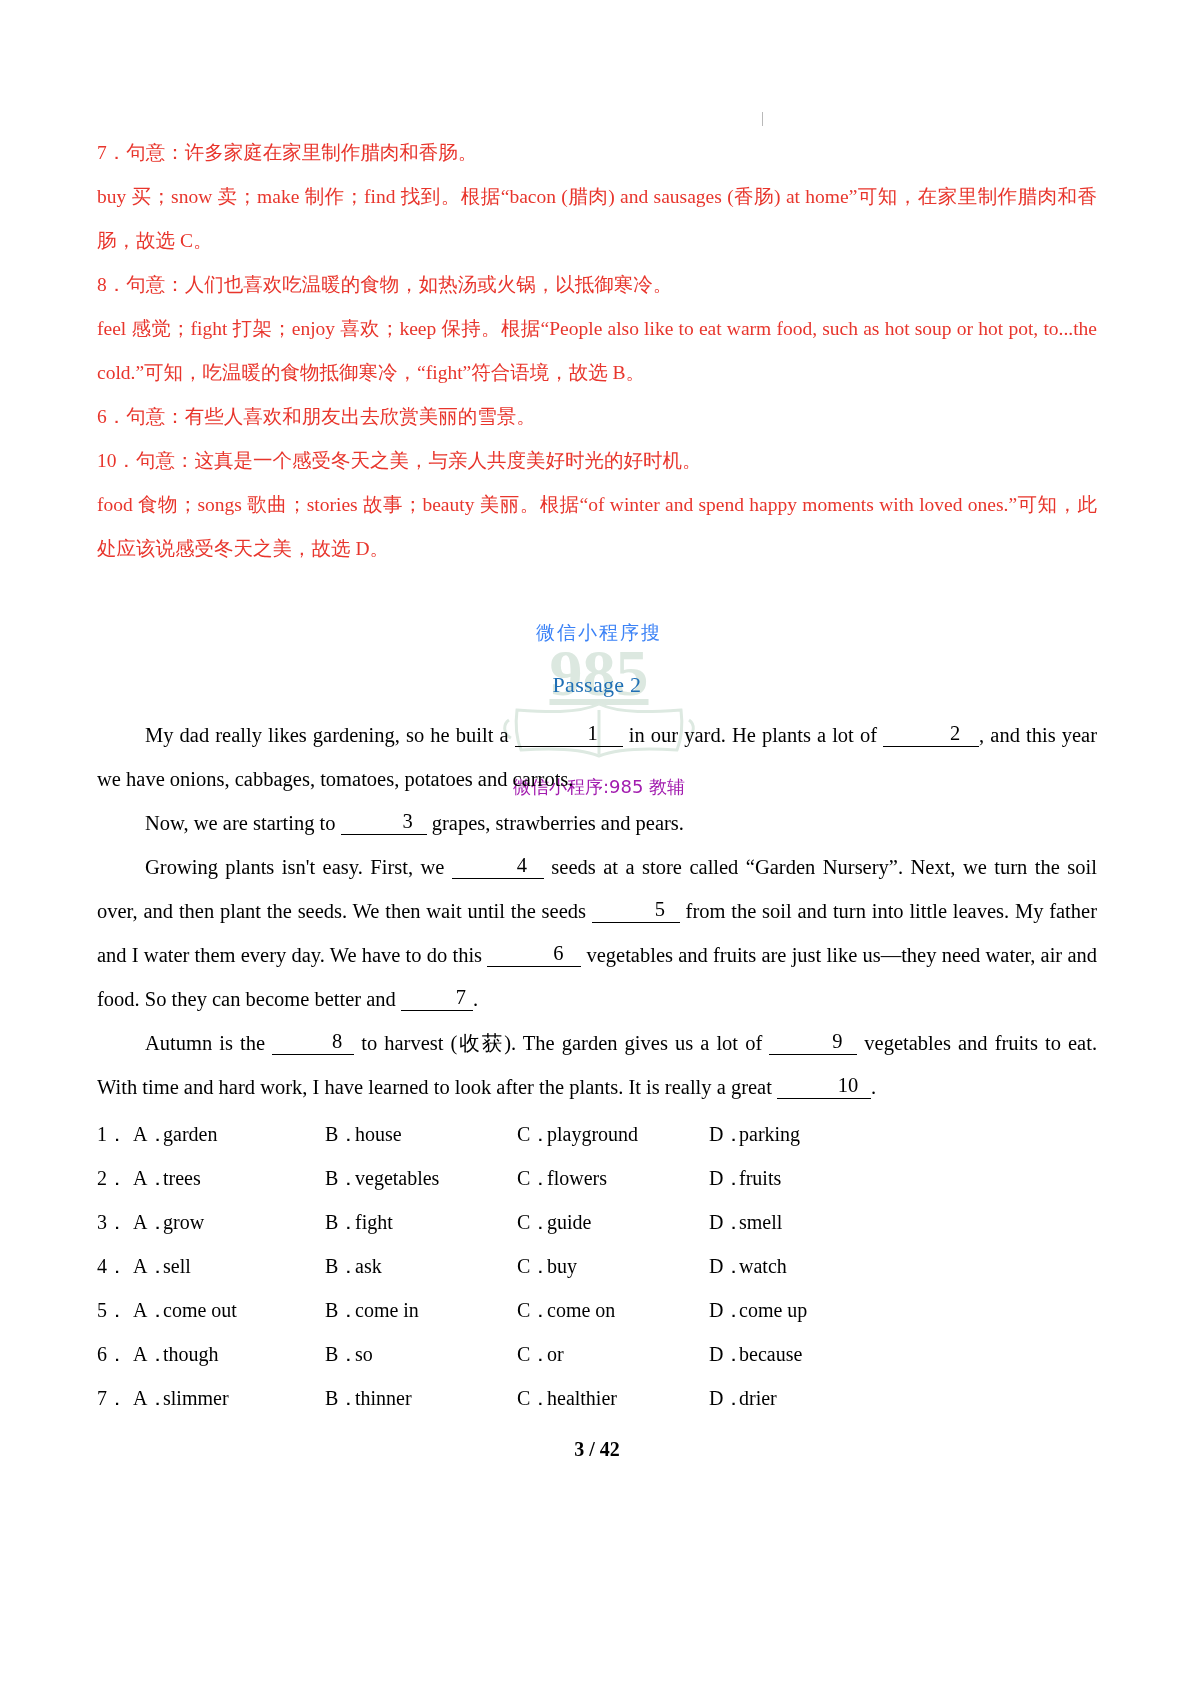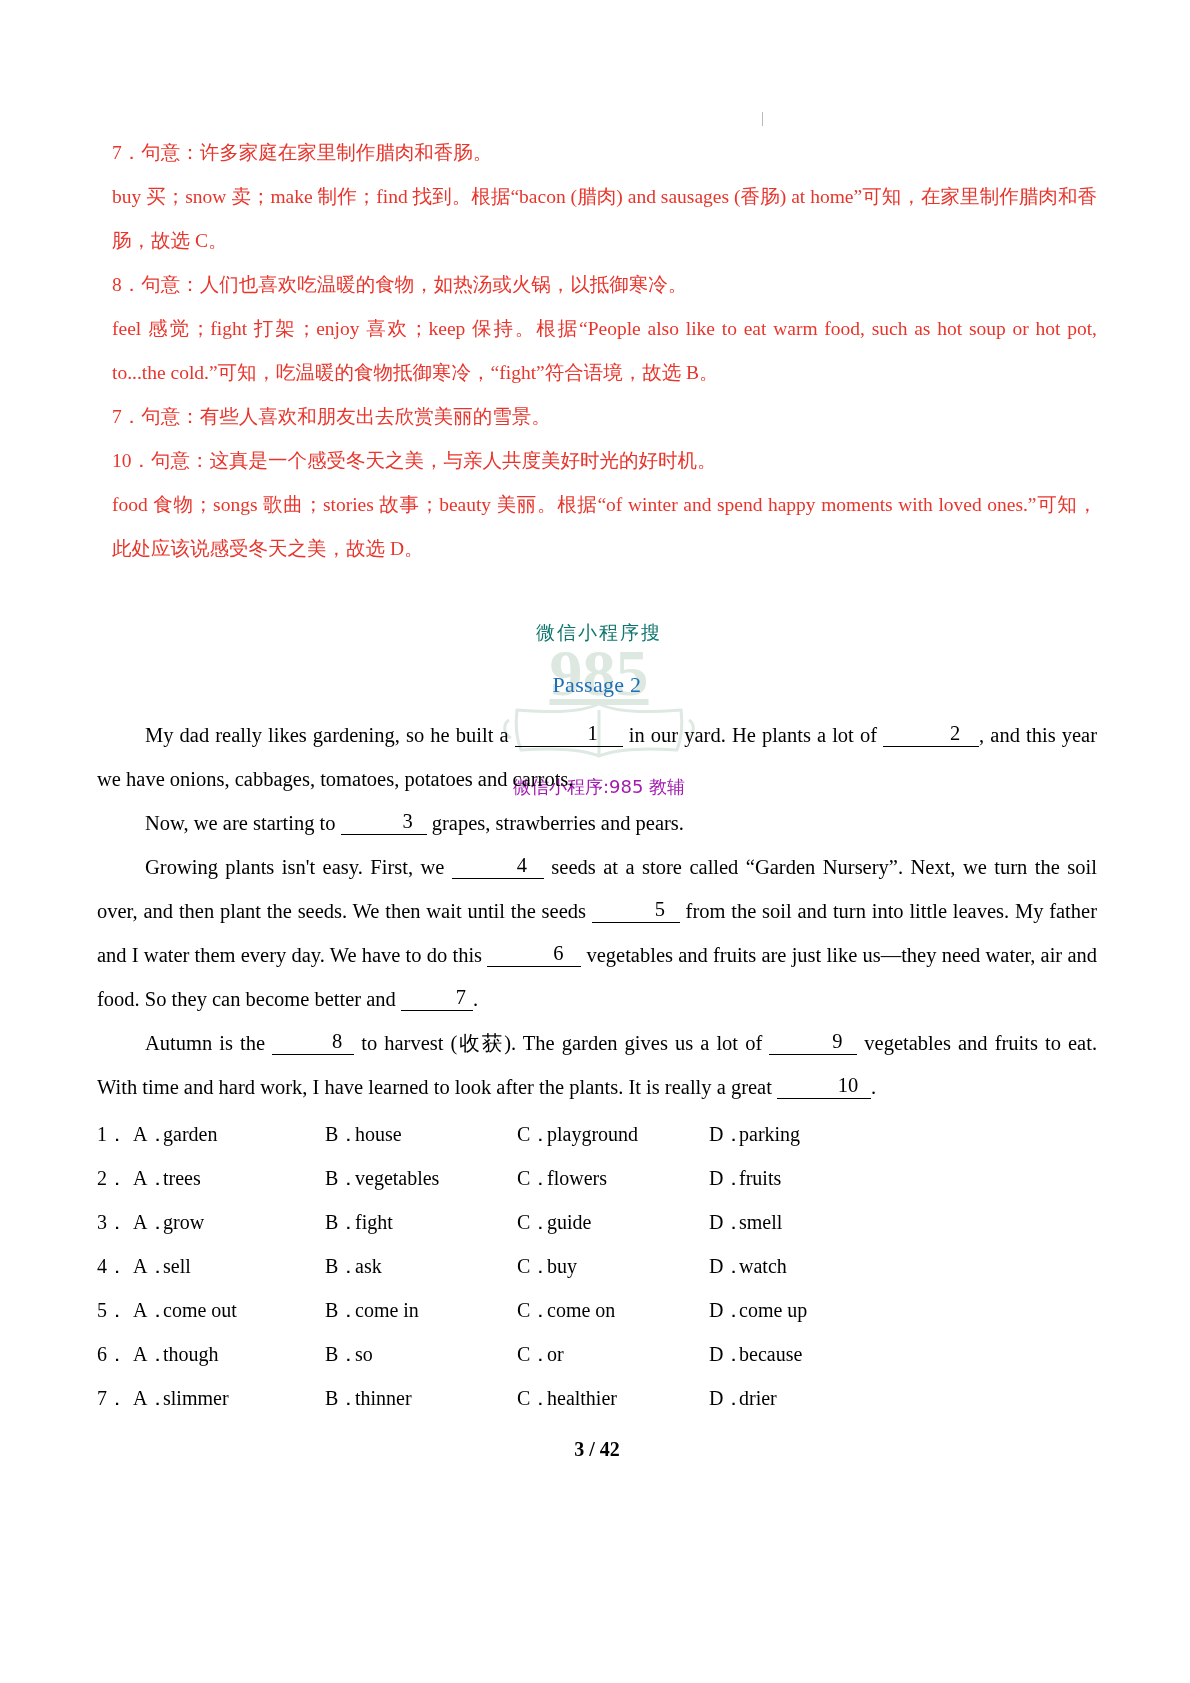--- a/index.html
+++ b/index.html
@@ -42,21 +42,21 @@
   .analysis {
     position: absolute;
     left: 0;
     top: 131px;
     width: 1000px;
     color: #e8352c;
     font-size: 19.5px;
     line-height: 44px;
   }
   .ana-p {
-    margin: 0 0 0 15px;
+    margin: 0 0 0 0;
     text-align: justify;
     text-justify: inter-ideograph;
   }
   .ana-p.hang {
     text-indent: 0;
   }
 
   
   .passage-title {
     position: absolute;
@@ -83,21 +83,21 @@
   }
   .wm-top {
     position: absolute;
     left: 0;
     top: 0;
     width: 300px;
     text-align: center;
     font-family: Liberation Sans, sans-serif;
     font-size: 19px;
     letter-spacing: 2px;
-    color: #0f766e;
+    color: #3b82f6;
   }
   .wm-985 {
     position: absolute;
     left: 0;
     top: 18px;
     width: 300px;
     text-align: center;
     font-family: "Liberation Serif", "DejaVu Serif", serif;
     font-weight: bold;
     font-size: 66px;
@@ -208,21 +208,21 @@
 
   <div class="crop-tick"></div>
 
   <div class="content">
 
     <div class="analysis">
       <p class="ana-p">7．句意：许多家庭在家里制作腊肉和香肠。</p>
       <p class="ana-p hang">buy 买；snow 卖；make 制作；find 找到。根据“bacon (腊肉) and sausages (香肠) at home”可知，在家里制作腊肉和香肠，故选 C。</p>
       <p class="ana-p">8．句意：人们也喜欢吃温暖的食物，如热汤或火锅，以抵御寒冷。</p>
       <p class="ana-p hang">feel 感觉；fight 打架；enjoy 喜欢；keep 保持。根据“People also like to eat warm food, such as hot soup or hot pot, to...the cold.”可知，吃温暖的食物抵御寒冷，“fight”符合语境，故选 B。</p>
-      <p class="ana-p">7．句意：有些人喜欢和朋友出去欣赏美丽的雪景。</p>
+      <p class="ana-p">6．句意：有些人喜欢和朋友出去欣赏美丽的雪景。</p>
       <p class="ana-p">10．句意：这真是一个感受冬天之美，与亲人共度美好时光的好时机。</p>
       <p class="ana-p hang">food 食物；songs 歌曲；stories 故事；beauty 美丽。根据“of winter and spend happy moments with loved ones.”可知，此处应该说感受冬天之美，故选 D。</p>
     </div>
 
     <div class="watermark">
       <div class="wm-top">微信小程序搜</div>
       <div class="wm-985">985</div>
       <svg class="wm-book" viewBox="0 0 200 60">
         <path d="M100 6 C78 16 46 14 18 12 C16 28 18 42 22 52 C50 50 80 50 100 58 C120 50 150 50 178 52 C182 42 184 28 182 12 C154 14 122 16 100 6 Z" fill="none" stroke="#dde9e1" stroke-width="3"></path>
         <path d="M100 12 L100 56" fill="none" stroke="#dde9e1" stroke-width="3"></path>

